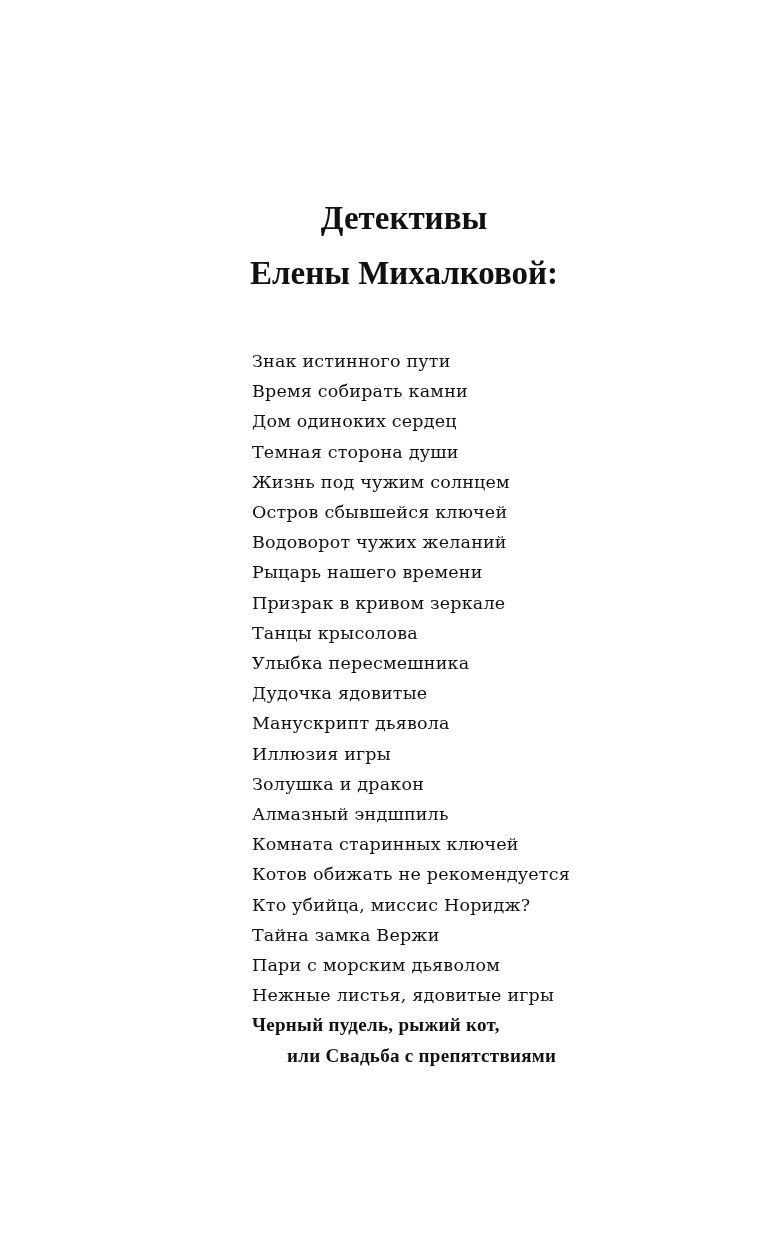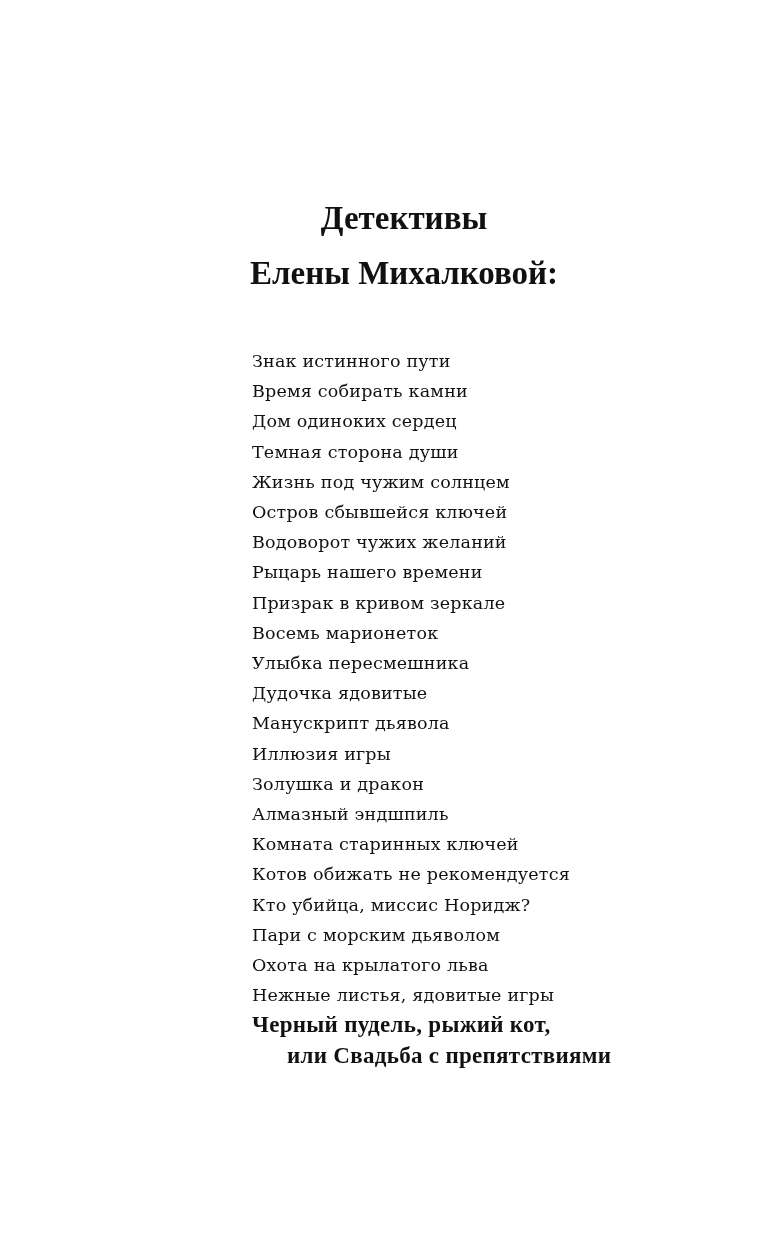--- a/index.html
+++ b/index.html
@@ -37,21 +37,21 @@
       list-style: none;
       font-size: 17.5px;
       line-height: 30.2px;
       letter-spacing: 0.2px;
       white-space: nowrap;
     }
     .book-list li { margin: 0; padding: 0; }
     .book-list li.bold {
       font-family: "Liberation Serif", "DejaVu Serif", serif;
       font-weight: bold;
-      font-size: 23px;
+      font-size: 19px;
       letter-spacing: 0.3px;
     }
     .book-list li .cont {
       display: block;
       padding-left: 35px;
     }
   </style>
 </head>
 <body>
 
@@ -61,30 +61,30 @@
 <ul class="book-list">
   <li>Знак истинного пути</li>
   <li>Время собирать камни</li>
   <li>Дом одиноких сердец</li>
   <li>Темная сторона души</li>
   <li>Жизнь под чужим солнцем</li>
   <li>Остров сбывшейся ключей</li>
   <li>Водоворот чужих желаний</li>
   <li>Рыцарь нашего времени</li>
   <li>Призрак в кривом зеркале</li>
-  <li>Восемь марионеток</li>
+  <li>Танцы крысолова</li>
   <li>Улыбка пересмешника</li>
   <li>Дудочка ядовитые</li>
   <li>Манускрипт дьявола</li>
   <li>Иллюзия игры</li>
   <li>Золушка и дракон</li>
   <li>Алмазный эндшпиль</li>
   <li>Комната старинных ключей</li>
   <li>Котов обижать не рекомендуется</li>
   <li>Кто убийца, миссис Норидж?</li>
+  <li>Тайна замка Вержи</li>
   <li>Пари с морским дьяволом</li>
-  <li>Охота на крылатого льва</li>
   <li>Нежные листья, ядовитые игры</li>
   <li class="bold">
     <span>Черный пудель, рыжий кот,</span>
     <span class="cont">или Свадьба с препятствиями</span>
   </li>
 </ul>
 
 </body></html>

